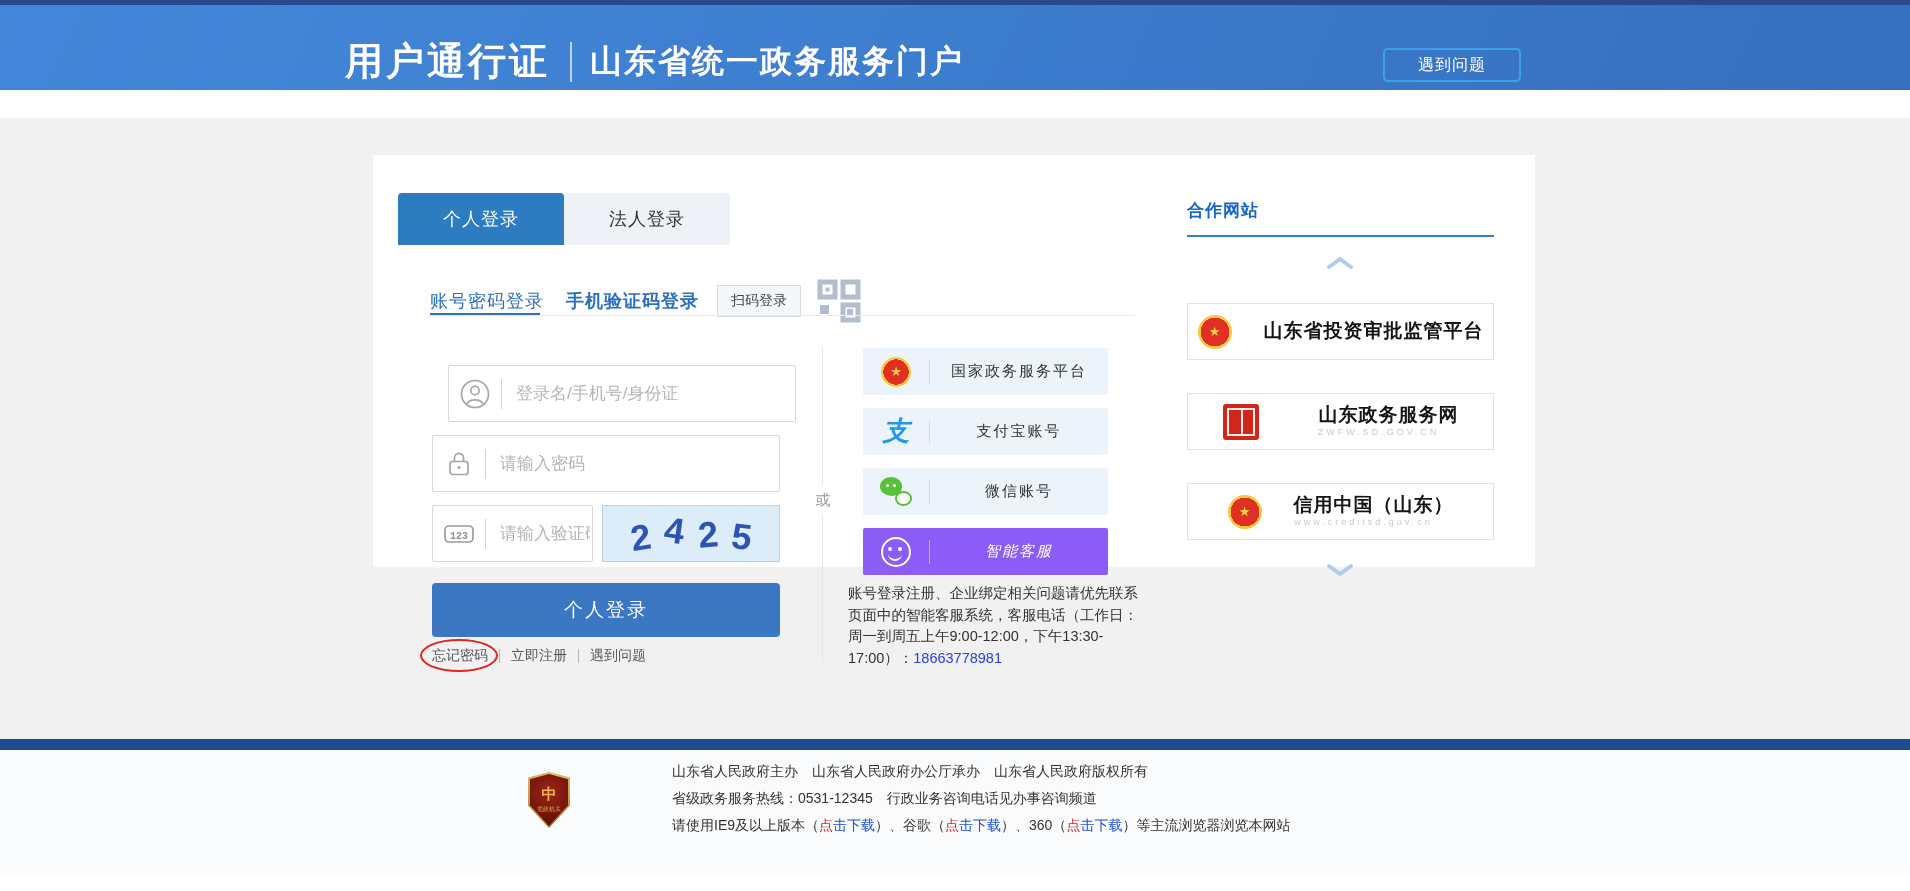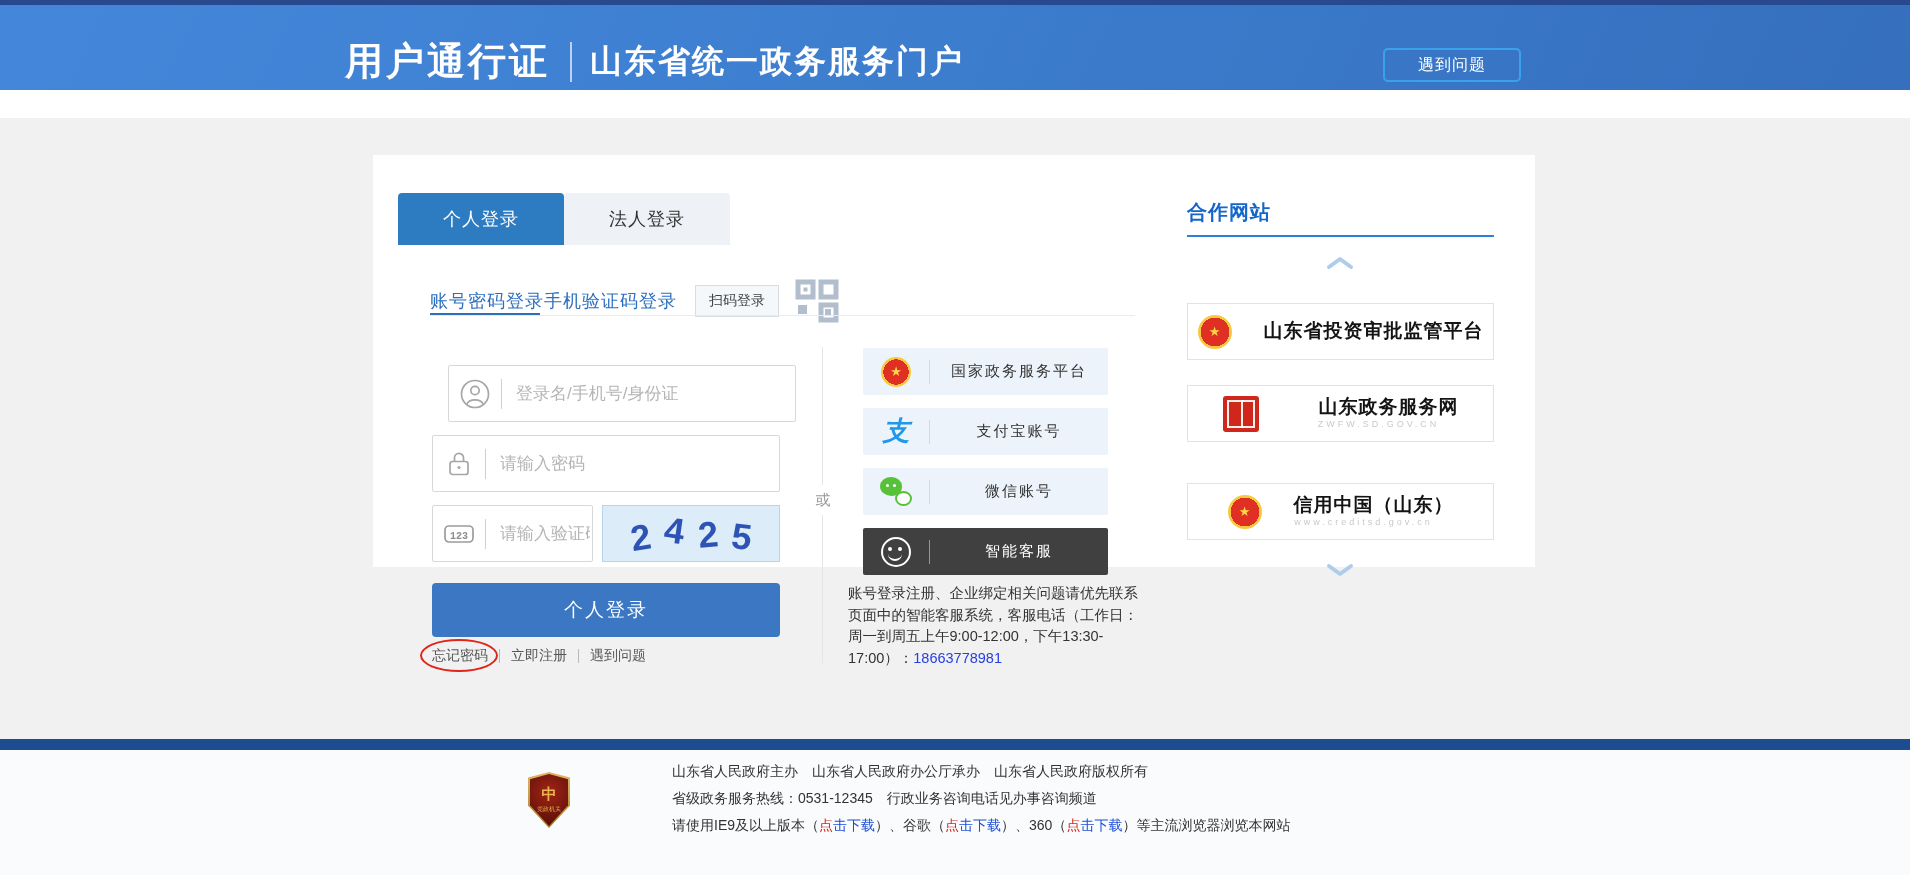--- a/index.html
+++ b/index.html
@@ -24,21 +24,21 @@
   .main-band{position:absolute;left:0;top:118px;width:1910px;height:621px;background:#f1f1f2;}
   .login-card{position:absolute;left:373px;top:37px;width:1162px;height:412px;background:#fff;}
   
   .tab{position:absolute;top:38px;width:166px;height:52px;display:flex;align-items:center;justify-content:center;
     font-size:18px;cursor:pointer;border-radius:4px 4px 0 0;letter-spacing:1px;}
   .tab.active{left:25px;background:#2d7bc1;color:#fff;}
   .tab.inactive{left:191px;background:#eef1f5;color:#333;}
   
   .methods{position:absolute;left:57px;top:124px;display:flex;align-items:center;}
   .method{font-size:18px;color:#2c6fbf;cursor:pointer;letter-spacing:1px;}
-  .method + .method{}
+  .method + .method{margin-left:22px;font-weight:bold;}
   .method-boxed{margin-left:18px;font-size:14px;color:#444;background:#f4f8fb;border:1px solid #d9dde2;
     padding:6px 13px;cursor:pointer;}
   .qr-icon{margin-left:16px;cursor:pointer;display:flex;}
   .method-underline{position:absolute;left:57px;top:158px;width:110px;height:3px;background:#2c6fbf;}
   .method-hairline{position:absolute;left:57px;top:160px;width:705px;height:1px;background:#ebebeb;}
   
   .field{position:absolute;left:59px;width:348px;height:57px;border:1px solid #d8d8d8;border-radius:2px;
     background:#fff;display:flex;align-items:center;box-sizing:border-box;}
   .field-user{top:210px;margin-left:16px;}
   .field-pass{top:280px;}
@@ -69,21 +69,21 @@
   .or-line{position:absolute;left:449px;top:192px;width:1px;height:316px;background:#e5e5e5;}
   .or-label{position:absolute;left:434px;top:330px;width:32px;height:30px;background:#fff;color:#999;
     font-size:15px;display:flex;align-items:center;justify-content:center;}
   
   .tp-col{position:absolute;left:490px;top:193px;width:245px;}
   .tp-btn{width:245px;height:47px;background:#ecf3fa;border-radius:2px;display:flex;align-items:center;
     margin-bottom:13px;cursor:pointer;}
   .tp-btn .tp-icon-box{width:66px;display:flex;align-items:center;justify-content:center;flex:0 0 auto;}
   .tp-btn .tp-vsep{width:1px;height:24px;background:#ccdcec;flex:0 0 auto;}
   .tp-btn .tp-label{flex:1;text-align:center;font-size:15px;color:#333;letter-spacing:2px;}
-  .tp-btn.highlight{background:#404040;}
+  .tp-btn.highlight{background:#8b5cf6;font-style:italic;}
   .tp-btn.highlight .tp-label{color:#fff;}
   .tp-btn.highlight .tp-vsep{background:rgba(255,255,255,.45);}
   
   .notice{position:absolute;left:475px;top:428px;width:296px;font-size:14.5px;line-height:21.5px;color:#333;}
   .notice .phone{color:#2740e0;cursor:pointer;}
   
   .emblem{width:34px;height:34px;border-radius:50%;flex:0 0 auto;
     background:radial-gradient(circle,#e03024 0 60%,#f6c93f 60% 100%);
     display:flex;align-items:center;justify-content:center;}
   .emblem .star{color:#ffd54a;font-size:13px;line-height:1;}
@@ -94,28 +94,28 @@
   .wx .b1 i{position:absolute;left:6px;top:7px;width:3px;height:3px;border-radius:50%;background:#fff;box-shadow:7px 0 0 #fff;}
   .wx .b2{position:absolute;right:0;bottom:0;width:13px;height:11px;background:#fff;border:2px solid #57c239;border-radius:50%;}
   .cs{position:relative;width:26px;height:26px;border:2px solid #fff;border-radius:50%;}
   .cs .eyes{position:absolute;left:5px;top:8px;width:4px;height:4px;border-radius:50%;background:#fff;box-shadow:10px 0 0 #fff;}
   .cs .mouth{position:absolute;left:5px;top:12px;width:14px;height:8px;border-bottom:2px solid #fff;border-radius:0 0 12px 12px;}
   .seal{width:36px;height:36px;background:#cf271b;border-radius:3px;position:relative;flex:0 0 auto;}
   .seal .inner{position:absolute;left:4px;top:4px;right:4px;bottom:4px;border:2px solid rgba(255,255,255,.92);}
   .seal .bar{position:absolute;left:50%;top:4px;bottom:4px;width:2px;background:rgba(255,255,255,.92);}
   
   .partners{position:absolute;left:814px;top:0;width:307px;}
-  .partners-title{position:absolute;left:0;top:44px;font-size:20px;font-weight:bold;color:#1566c9;letter-spacing:1px;}
+  .partners-title{position:absolute;left:0;top:44px;font-size:17px;font-weight:bold;color:#1566c9;letter-spacing:1px;}
   .partners-rule{position:absolute;left:0;top:80px;width:307px;height:2px;background:#2f7ed8;}
   .chev{position:absolute;left:138px;cursor:pointer;display:flex;}
   .chev-up{top:100px;}
   .chev-down{top:408px;}
   .partner-card{position:absolute;left:0;width:307px;height:57px;border:1px solid #e2e2e2;background:#fff;
     box-sizing:border-box;display:flex;align-items:center;justify-content:center;gap:12px;cursor:pointer;}
-  .pc1{top:148px;} .pc2{top:230px;gap:40px;} .pc3{top:328px;}
+  .pc1{top:148px;} .pc2{top:238px;gap:40px;} .pc3{top:328px;}
   .partner-text{display:flex;flex-direction:column;align-items:center;line-height:1.1;}
   .partner-name{font-size:19px;font-weight:bold;color:#141414;letter-spacing:1px;margin-left:20px;}
   .partner-sub{font-size:9px;color:#c9c9c9;letter-spacing:3px;margin-top:2px;}
   
   .footer-bar{position:absolute;left:0;top:739px;width:1910px;height:11px;background:#1e4c90;}
   .footer{position:absolute;left:0;top:750px;width:1910px;height:125px;background:#fafbfc;}
   .badge-outer{position:absolute;left:528px;top:22px;width:42px;height:56px;
     clip-path:polygon(50% 0,100% 10%,100% 60%,50% 100%,0 60%,0 10%);
     background:linear-gradient(#dfb763,#a67c2e);}
   .badge-inner{position:absolute;left:2px;top:2px;width:38px;height:52px;

